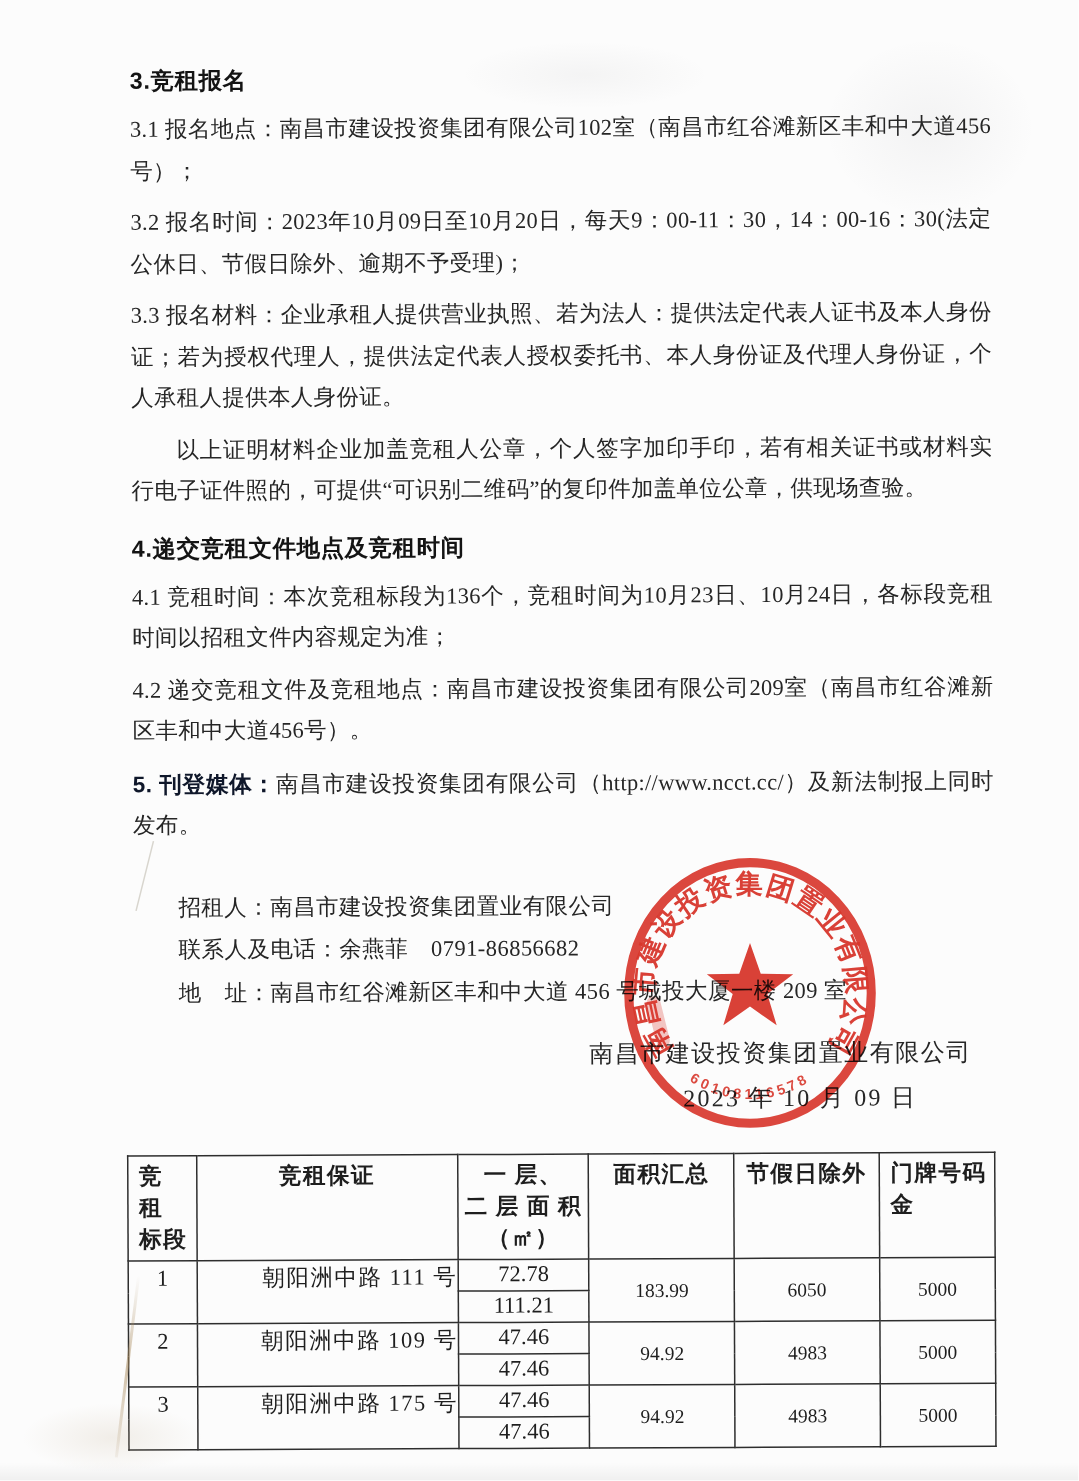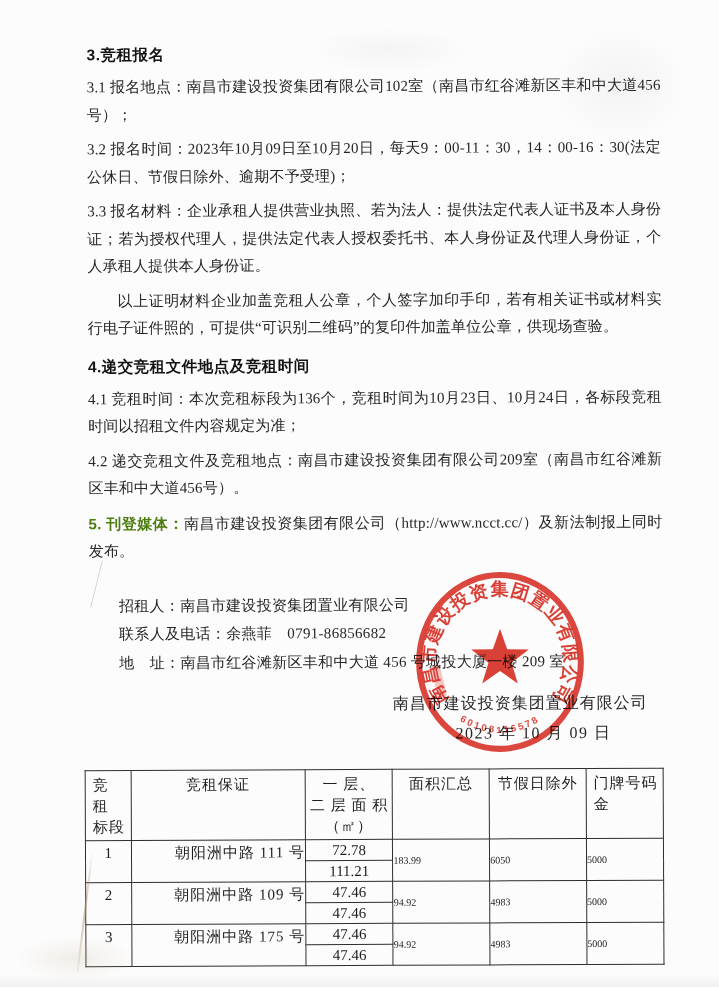--- a/index.html
+++ b/index.html
@@ -28,42 +28,42 @@
   .content { position: absolute; inset: 0; padding: 42px 57px 0 88px;
     transform: rotate(-0.25deg); transform-origin: 50% 40%;
     color: #262626; font-size: 15px; }
 
   h3.sec { font-family: "Liberation Sans", "DejaVu Sans", sans-serif;
     font-size: 15.5px; font-weight: bold; color: #141414;
     line-height: 24px; margin: 12px 0 6px; letter-spacing: 0.5px; }
   h3.sec:first-child { margin-top: 0; }
   p.body-p { line-height: 27.5px; margin: 7px 0; text-align: justify; letter-spacing: 0.2px; }
   p.note { text-indent: 2em; }
-  .b-label { font-family: "Liberation Sans", "DejaVu Sans", sans-serif; font-weight: bold; color: #4d7c0f; }
+  .b-label { font-family: "Liberation Sans", "DejaVu Sans", sans-serif; font-weight: bold; color: #0f172a; }
 
   .contact { margin-top: 26px; padding-left: 30px; }
   .contact p { line-height: 28.5px; letter-spacing: 0.3px; }
 
   .signature { margin-top: 13px; width: 310px; margin-left: auto; margin-right: -12px;
     text-align: center; }
   .signature .sig-company { font-size: 16px; letter-spacing: 1px; line-height: 30px; }
   .signature .sig-date { font-size: 16px; letter-spacing: 1.5px; line-height: 30px; padding-left: 26px; }
 
   table.lots { border-collapse: collapse; margin: 20px 0 0 -5px; table-layout: fixed;
     font-size: 15px; color: #1e1e1e; }
   table.lots th, table.lots td { border: 1.6px solid #2e2e2e; }
-  table.lots th { font-weight: 400; white-space: pre-line; vertical-align: top;
+  table.lots th { font-weight: 700; white-space: pre-line; vertical-align: top;
     text-align: center; padding: 4px 4px 2px; line-height: 21px; height: 64px;
     letter-spacing: 1px; border-radius: 11px; }
   table.lots th.h-lot, table.lots th.h-deposit { text-align: left; padding-left: 7px; }
   td.c-lot { text-align: center; vertical-align: top; padding-top: 2px; line-height: 20px; }
   td.c-addr { text-align: right; vertical-align: top; padding-top: 2px; line-height: 20px;
     letter-spacing: 1px; }
   td.c-area { text-align: center; height: 21px; line-height: 20px; padding: 0 2px; }
-  td.c-num { vertical-align: middle; font-size: 10px; }
+  td.c-num { text-align: center; vertical-align: middle; font-size: 13px; }
 
   .stamp { position: absolute; left: 409px; top: 567px; width: 182px; height: 194px;
     mix-blend-mode: multiply; opacity: 0.93; }
   .stamp svg { width: 100%; height: 100%; }
 </style>
 </head>
 <body>
 
 <div class="page">
 

